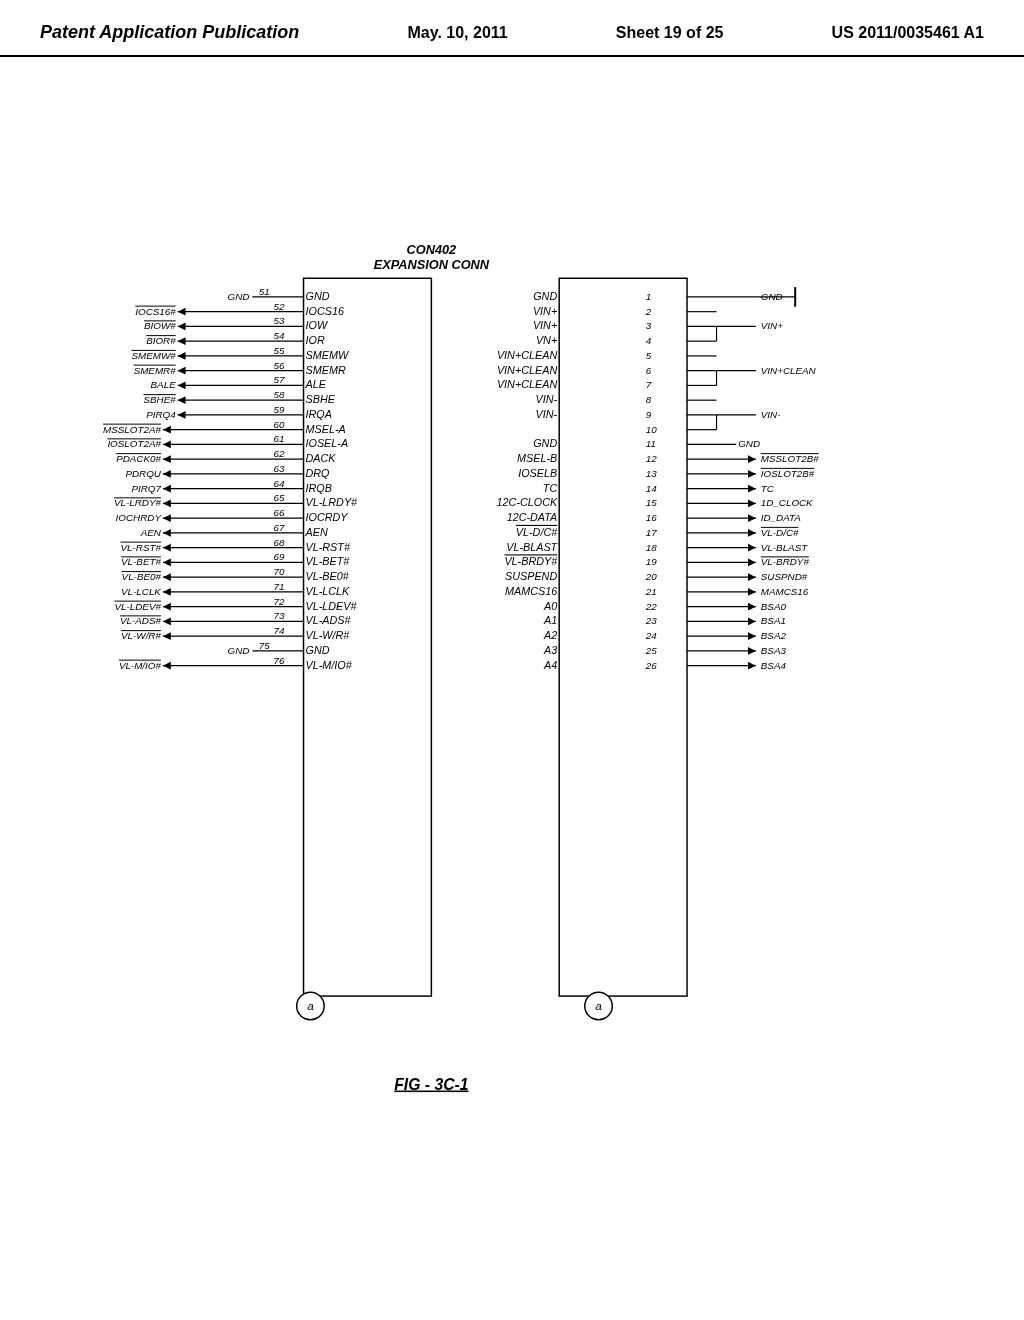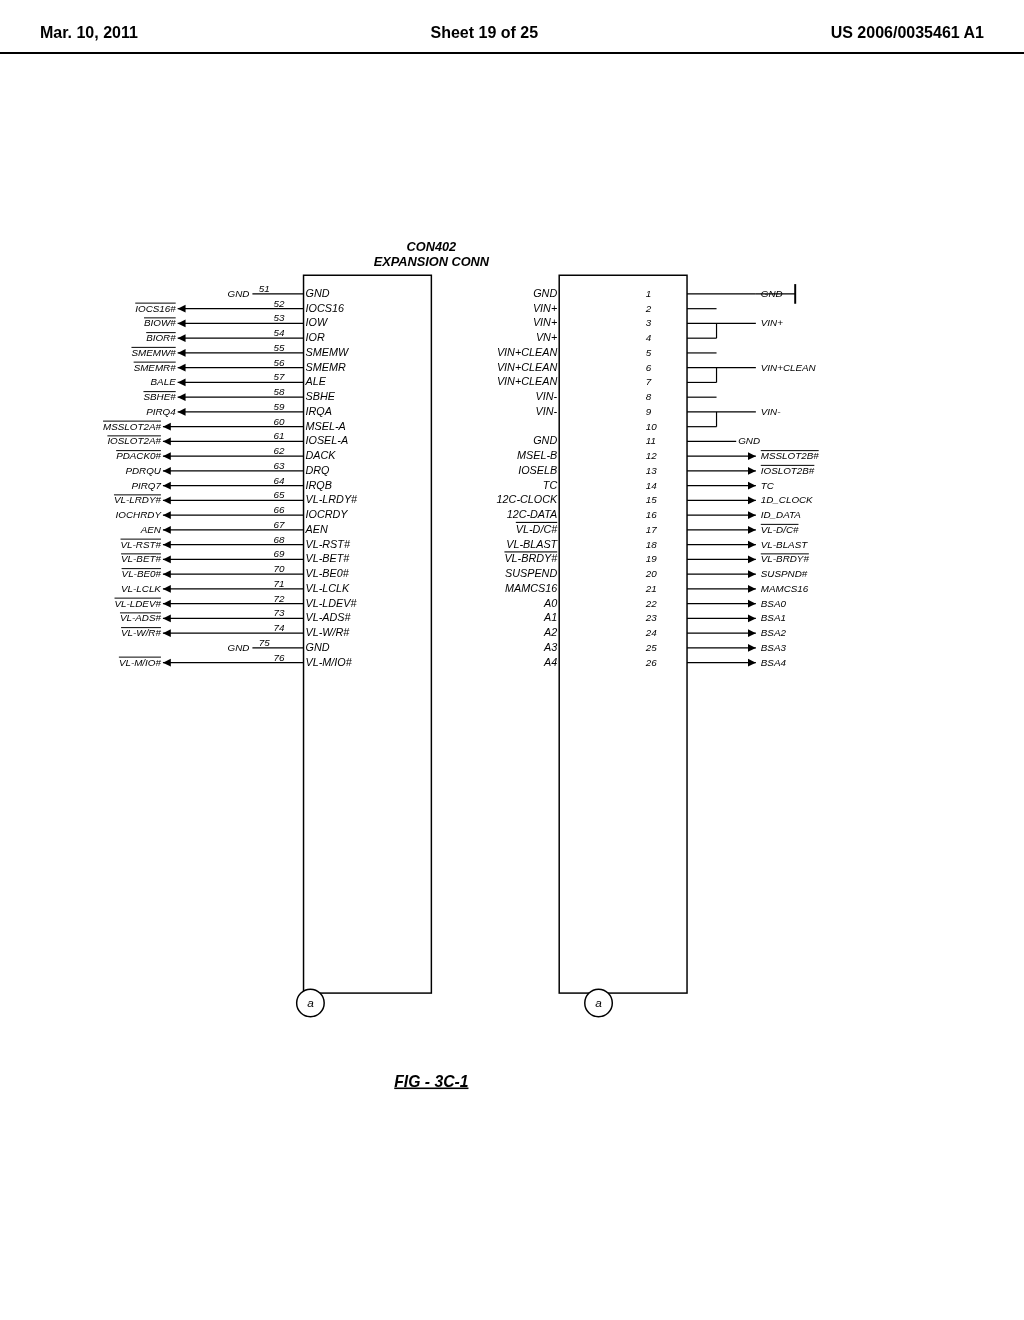--- a/index.html
+++ b/index.html
@@ -46,23 +46,24 @@
       top: 0;
       left: 0;
       width: 100%;
       height: 100%;
     }
   </style>
 </head>
 <body>
 
 <div class="header">
-  <div class="header-center">Mar. 10, 2011</div>
+  <div class="header-left">Patent Application Publication</div>
+  <div class="header-center">May. 10, 2011</div>
   <div class="header-center">Sheet 19 of 25</div>
-  <div class="header-right">US 2006/0035461 A1</div>
+  <div class="header-right">US 2011/0035461 A1</div>
 </div>
 
 <div class="diagram-area">
   <svg viewBox="0 0 1024 1200" xmlns="http://www.w3.org/2000/svg">
 
     <text x="430" y="200" text-anchor="middle" font-size="13" font-style="italic" font-weight="bold">CON402</text>
     <text x="430" y="216" text-anchor="middle" font-size="13" font-style="italic" font-weight="bold">EXPANSION CONN</text>
 
     <rect x="300" y="225" width="130" height="730" fill="white" stroke="black" stroke-width="1.5"></rect>
 

